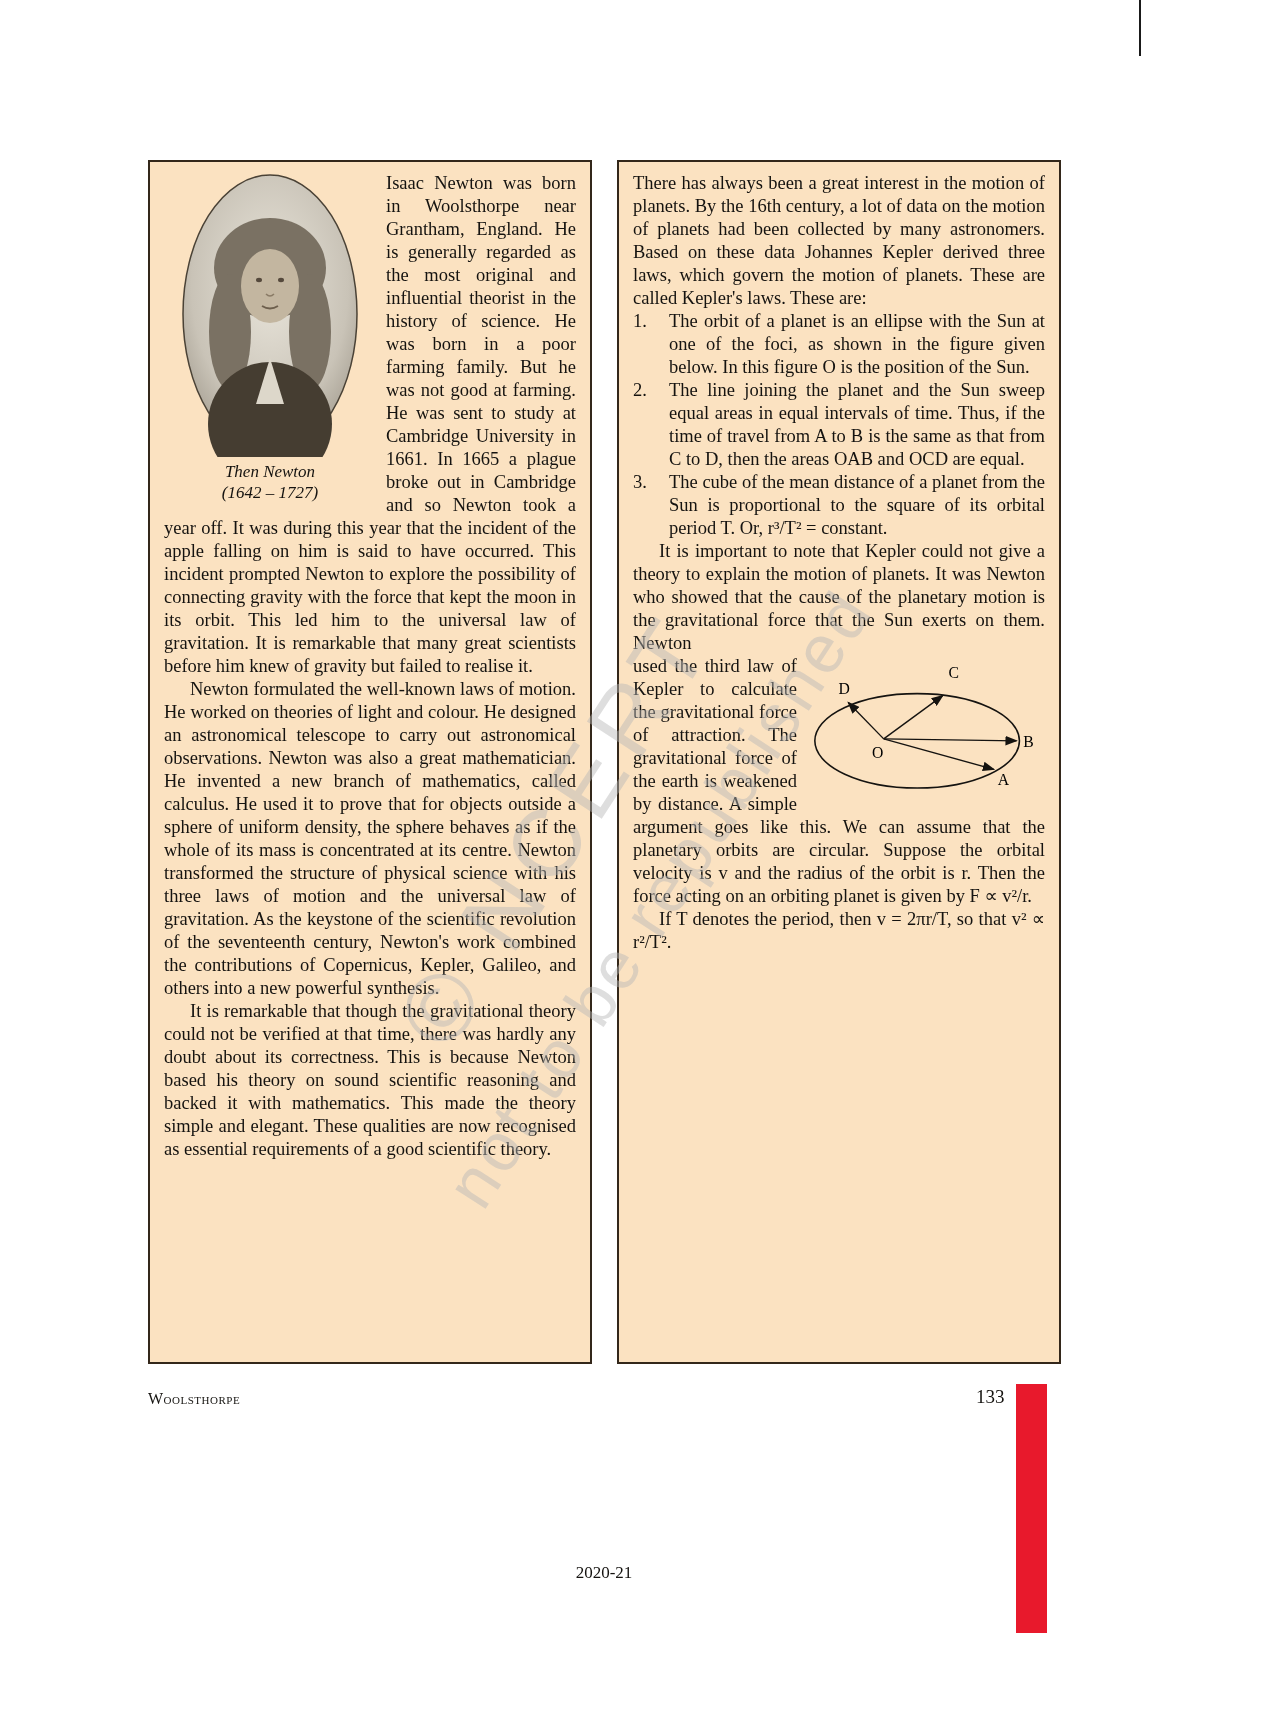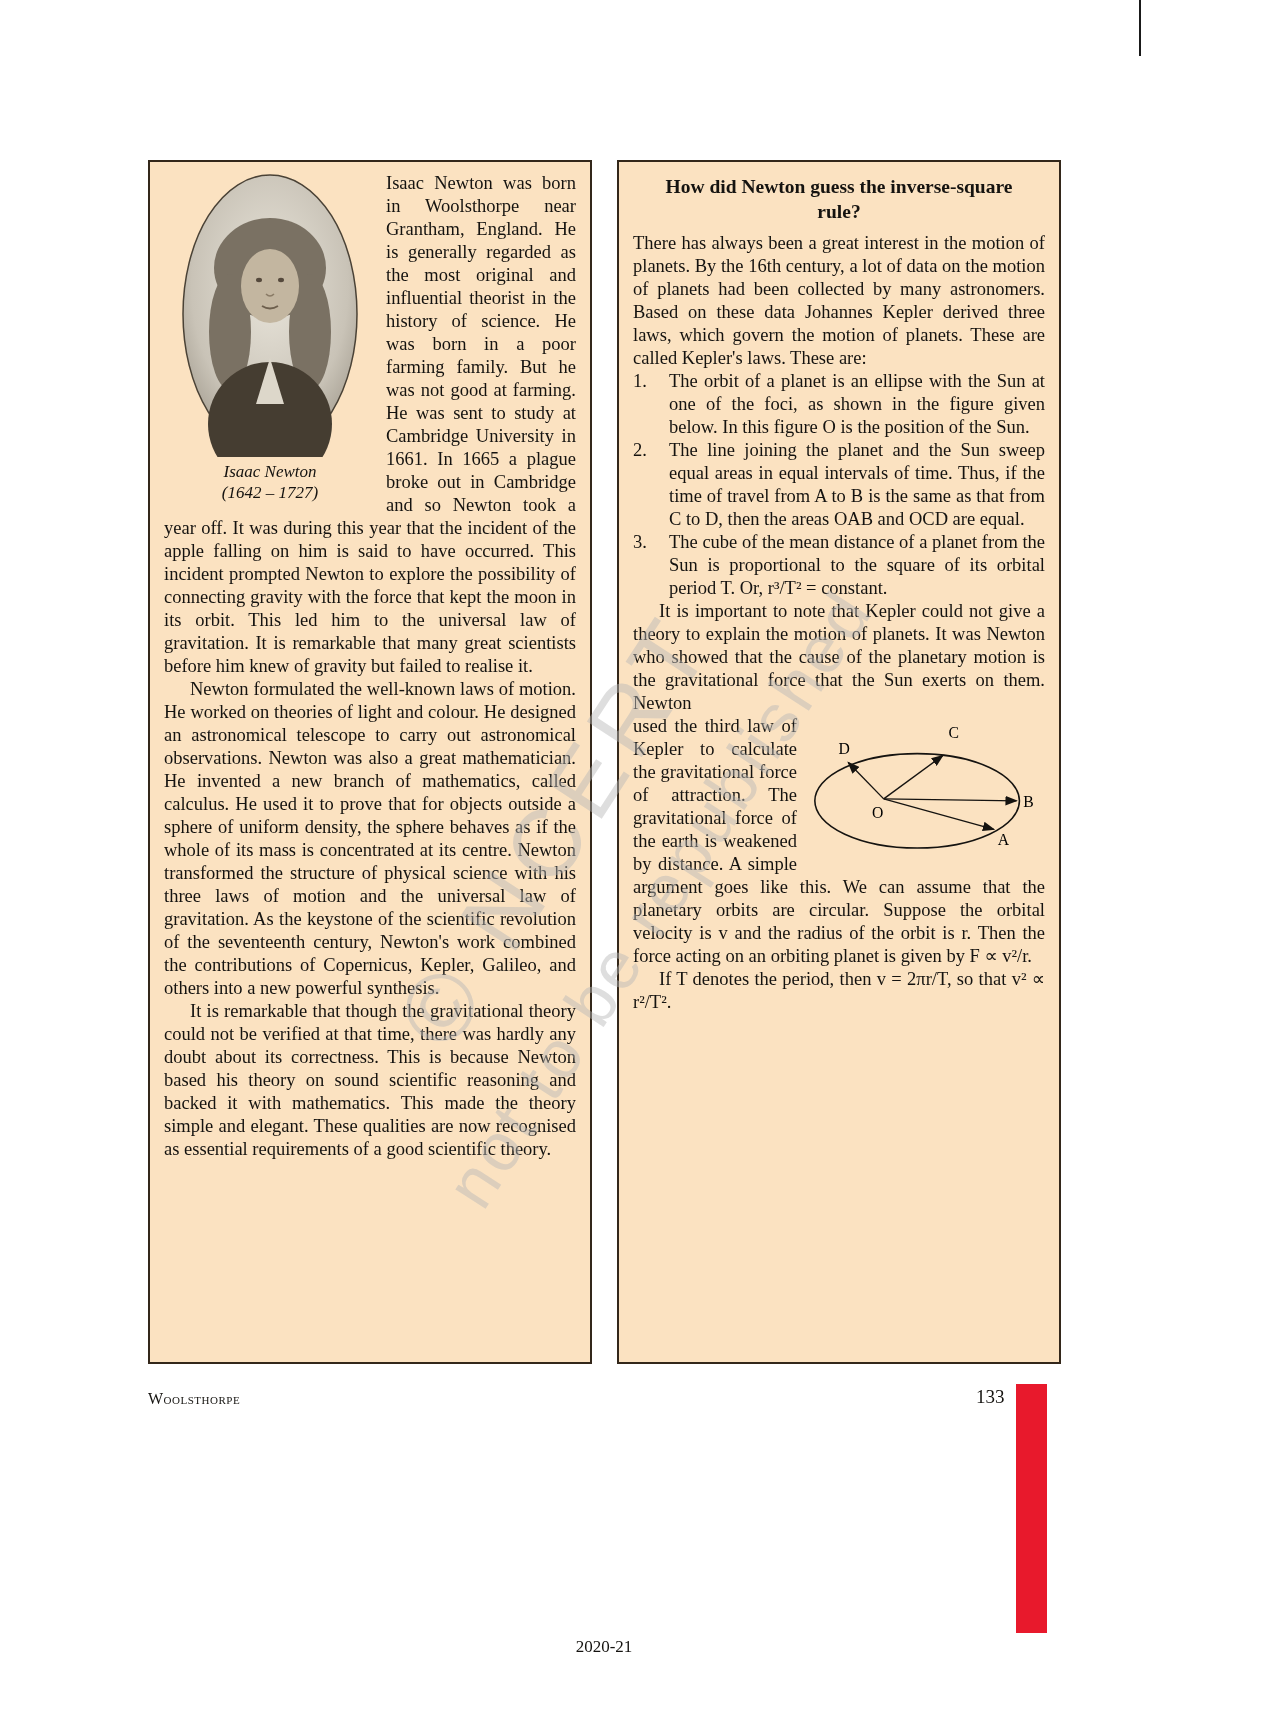--- a/index.html
+++ b/index.html
@@ -32,21 +32,21 @@
   .kitem p{flex:1;}
   .orbit-figure{float:right;width:240px;margin:2px 0 4px 8px;}
   .orbit-figure svg{display:block;width:240px;height:150px;}
   
   .footer-section{
     position:absolute;left:148px;top:1390px;font-variant:small-caps;
     font-size:16px;letter-spacing:0.5px;z-index:1;
   }
   .page-number{position:absolute;left:976px;top:1386px;font-weight:normal;font-size:19px;z-index:1;}
   .red-bar{position:absolute;left:1016px;top:1384px;width:31px;height:249px;background:#e8192c;z-index:1;}
-  .edition{position:absolute;left:148px;top:1637px;width:912px;text-align:center;font-size:17px;z-index:1;}
+  .edition{position:absolute;left:148px;top:1563px;width:912px;text-align:center;font-size:17px;z-index:1;}
   
   .watermark{
     position:absolute;left:170px;top:420px;width:860px;height:880px;
     display:flex;flex-direction:column;align-items:center;justify-content:center;
     transform:rotate(-57deg);color:#b7b7b7;opacity:0.45;z-index:5;
     pointer-events:none;font-family:"Liberation Sans", sans-serif;text-align:center;
   }
   .watermark .wm1{font-size:95px;letter-spacing:10px;white-space:nowrap;}
   .watermark .wm2{font-size:68px;letter-spacing:4px;white-space:nowrap;margin-top:30px;}
   svg text{font-family:"Liberation Serif", serif;}
@@ -79,31 +79,30 @@
           <ellipse cx="79" cy="108" rx="3" ry="2.2" fill="#55493c"></ellipse>
           <ellipse cx="101" cy="108" rx="3" ry="2.2" fill="#55493c"></ellipse>
           <path d="M86 122 q4 4 8 0" stroke="#8a7b66" fill="none" stroke-width="1.5"></path>
           <path d="M82 134 q8 5 16 0" stroke="#6d5f4d" fill="none" stroke-width="1.8"></path>
 
           <ellipse cx="90" cy="252" rx="62" ry="62" fill="#453d31"></ellipse>
           <polygon points="90,186 76,232 104,232" fill="#ddd7ca"></polygon>
         </svg>
       </div>
       <figcaption class="portrait-caption">
-        <span>Isaac Newton</span>
+        <span>Then Newton</span>
         <span>(1642 – 1727)</span>
       </figcaption>
     </figure>
     <p>Isaac Newton was born in Woolsthorpe near Grantham, England. He is generally regarded as the most original and influential theorist in the history of science. He was born in a poor farming family. But he was not good at farming. He was sent to study at Cambridge University in 1661. In 1665 a plague broke out in Cambridge and so Newton took a year off. It was during this year that the incident of the apple falling on him is said to have occurred. This incident prompted Newton to explore the possibility of connecting gravity with the force that kept the moon in its orbit. This led him to the universal law of gravitation.  It is remarkable that many great scientists before him knew of gravity but failed to realise it.</p>
     <p class="indent">Newton formulated the well-known laws of motion.  He worked on theories of light and colour. He designed an astronomical telescope to carry out astronomical observations. Newton was also a great mathematician. He invented a new branch of mathematics, called calculus. He used it to prove that for objects outside a sphere of uniform density, the sphere behaves as if the whole of its mass is concentrated at its centre. Newton transformed the structure of physical science with his three laws of motion and the universal law of gravitation. As the keystone of the scientific revolution of the seventeenth century, Newton's work combined the contributions of Copernicus, Kepler, Galileo, and others into a new powerful synthesis.</p>
     <p class="indent">It is remarkable that though the gravitational theory could not be verified at that time, there was hardly any doubt about its correctness. This is because Newton based his theory on sound scientific reasoning and backed it with mathematics.  This made the theory simple and elegant.  These qualities are now recognised as essential requirements of a good scientific theory.</p>
   </section>
 
   <section class="box" id="kepler-box">
-    <h2>How did Newton guess the inverse-square rule?</h2>
     <p>There has always been a great interest in the motion of planets. By the 16th century, a lot of data on the motion of planets had been collected by many astronomers. Based on these data Johannes Kepler derived three laws, which govern the motion of planets. These are called Kepler's laws. These are:</p>
 
     <div class="kitem">
       <span class="knum">1.</span>
       <p>The orbit of a planet is an ellipse with the Sun at one of the foci, as shown in the figure given below. In this figure O is the position of the Sun.</p>
     </div>
     <div class="kitem">
       <span class="knum">2.</span>
       <p>The line joining the planet and the Sun sweep equal areas in equal intervals of time. Thus, if the time of travel from A to B is the same as that from C to D, then the areas OAB and OCD are equal.</p>
     </div>

